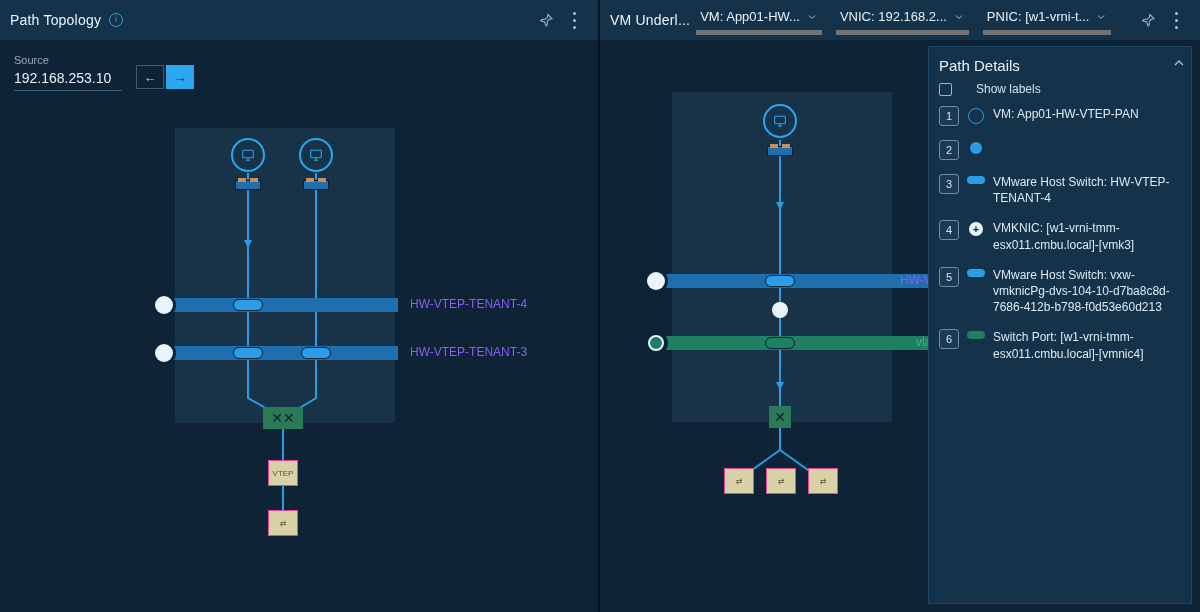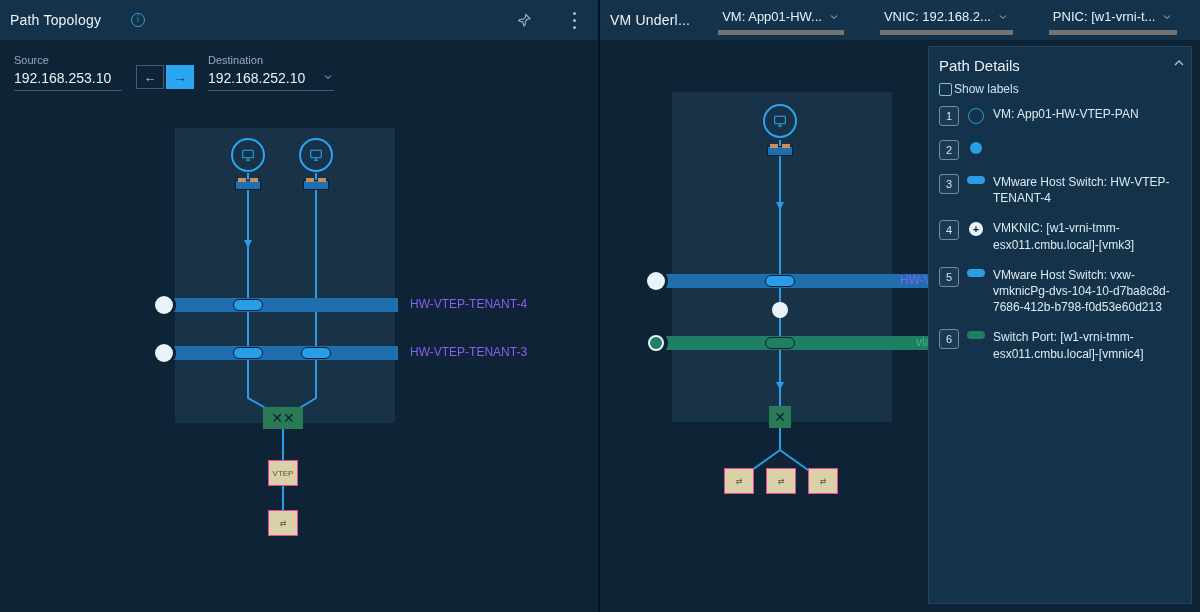--- a/index.html
+++ b/index.html
@@ -3,21 +3,21 @@
 <meta charset="utf-8">
 <style>
   * { box-sizing: border-box; margin: 0; padding: 0; }
   html, body { width: 1200px; height: 612px; overflow: hidden; font-family: "Segoe UI", Arial, sans-serif; background:#102a3e; color:#dce9f2; font-size:13px; }
   .app { display:flex; width:100%; height:100%; }
   .panel { position:relative; height:100%; background: linear-gradient(#0e2436,#0e2436); }
   .panel-left  { width: 600px; border-right: 2px solid #05121d; }
   .panel-right { width: 600px; }
 
   
-  .hdr { display:flex; align-items:center; height:40px; padding:0 10px; background:#14324a;gap:22px; }
+  .hdr { display:flex; align-items:center; height:40px; padding:0 10px; background:#14324a; }
   .hdr-title { font-size:14px; font-weight:500; color:#e9f3fa; letter-spacing:.2px; white-space:nowrap; }
   .hdr-info  { width:14px; height:14px; border:1.5px solid #3a9ed8; border-radius:50%; color:#3a9ed8; font-size:9px; line-height:11px; text-align:center; margin-left:8px; }
   .hdr-spacer { flex:1; }
   .pin-btn, .kebab-btn { width:28px; height:28px; display:flex; align-items:center; justify-content:center; color:#8fb9d4; }
   .pin-btn svg { width:16px; height:16px; stroke:#8fb9d4; fill:none; stroke-width:1.6; }
   .kebab-dot { width:3px; height:3px; background:#9ec4dd; border-radius:50%; margin:2px 0; }
   .kebab-btn { flex-direction:column; }
   .dd { display:flex; align-items:center; gap:6px; padding:4px 4px 6px 4px; margin-left:14px; border-bottom:5px solid #737373; cursor:pointer; }
   .dd-val { color:#e6f1f8; font-size:13px; white-space:nowrap; }
   .dd-caret { width:12px; height:12px; }
@@ -60,21 +60,21 @@
   .box { position:absolute; width:30px; height:26px; background:#d9d1a8; border:1px solid #ec4899; display:flex;}
   .box span{margin:auto;font-size:8px;color:#5e553a;}
   .lbl { position:absolute; color:#8b5cf6; font-size:12px; white-space:nowrap;}
   .lbl.green{color:#36b98c;}
   svg.wires{position:absolute;left:0;top:0;pointer-events:none;}
 
   
   .details { position:absolute; top:46px; right:8px; width:264px; bottom:8px; background:#14324a; border:1px solid #1d4660; padding:10px 4px 6px 10px; overflow:hidden;}
   .details h3 { font-size:15px; font-weight:500; color:#e9f3fa; margin-bottom:8px;}
   .details .collapse { position:absolute; top:8px; right:8px; }
-  .chk { display:flex; align-items:center; gap:2px; margin-bottom:10px; font-size:12px; color:#cfe3ef;}
+  .chk { display:flex; align-items:center; gap:24px; margin-bottom:10px; font-size:12px; color:#cfe3ef;}
   .chk-box{ width:13px; height:13px; border:1.5px solid #8fb9d4; border-radius:2px;}
   .step { display:flex; gap:8px; margin-bottom:14px;}
   .step-num { flex:0 0 20px; height:20px; border:1px solid #6b8ea4; border-radius:3px; font-size:11px; color:#d6e7f1; display:flex; align-items:center; justify-content:center; background:#1a3b53;}
   .step-ico { flex:0 0 18px; display:flex; align-items:flex-start; justify-content:center; padding-top:2px;}
   .step-txt { font-size:12px; color:#dbeaf3; line-height:1.35;}
   .mini-vm{width:16px;height:16px;border:1.6px solid #2a9de6;border-radius:50%;}
   .mini-dot{width:12px;height:12px;border-radius:50%;background:#2a9de6;}
   .mini-pill{width:18px;height:8px;border-radius:4px;background:#2a9de6;}
   .mini-pill.green{background:#1f7f63;}
   .mini-plus{width:14px;height:14px;border-radius:50%;background:#e9f3fa;color:#0e2436;font-size:11px;line-height:14px;text-align:center;font-weight:700;}
@@ -105,29 +105,20 @@
       <div class="fld">
         <label>Source</label>
         <div class="ip-row">
           <span class="ip-val">192.168.253.10</span>
         </div>
       </div>
       <div class="swap">
         <div class="swap-btn">←</div>
         <div class="swap-btn active">→</div>
       </div>
-      <div class="fld">
-        <label>Destination</label>
-        <div class="ip-row">
-          <span class="ip-val">192.168.252.10</span>
-          <span class="caret-dn"><svg viewBox="0 0 24 24">
-                <path d="M6 9l6 6 6-6"></path>
-              </svg></span>
-        </div>
-      </div>
     </div>
 
     <div class="canvas">
       <div class="shade" style="left:175px; top:30px; width:220px; height:295px;"></div>
 
       <svg class="wires" width="600" height="514">
         <g stroke="#2a9de6" stroke-width="2" fill="none">
           <path d="M248 75 V300 L283 320"></path>
           <path d="M316 75 V300 L283 320"></path>
           <path d="M283 320 V430"></path>

